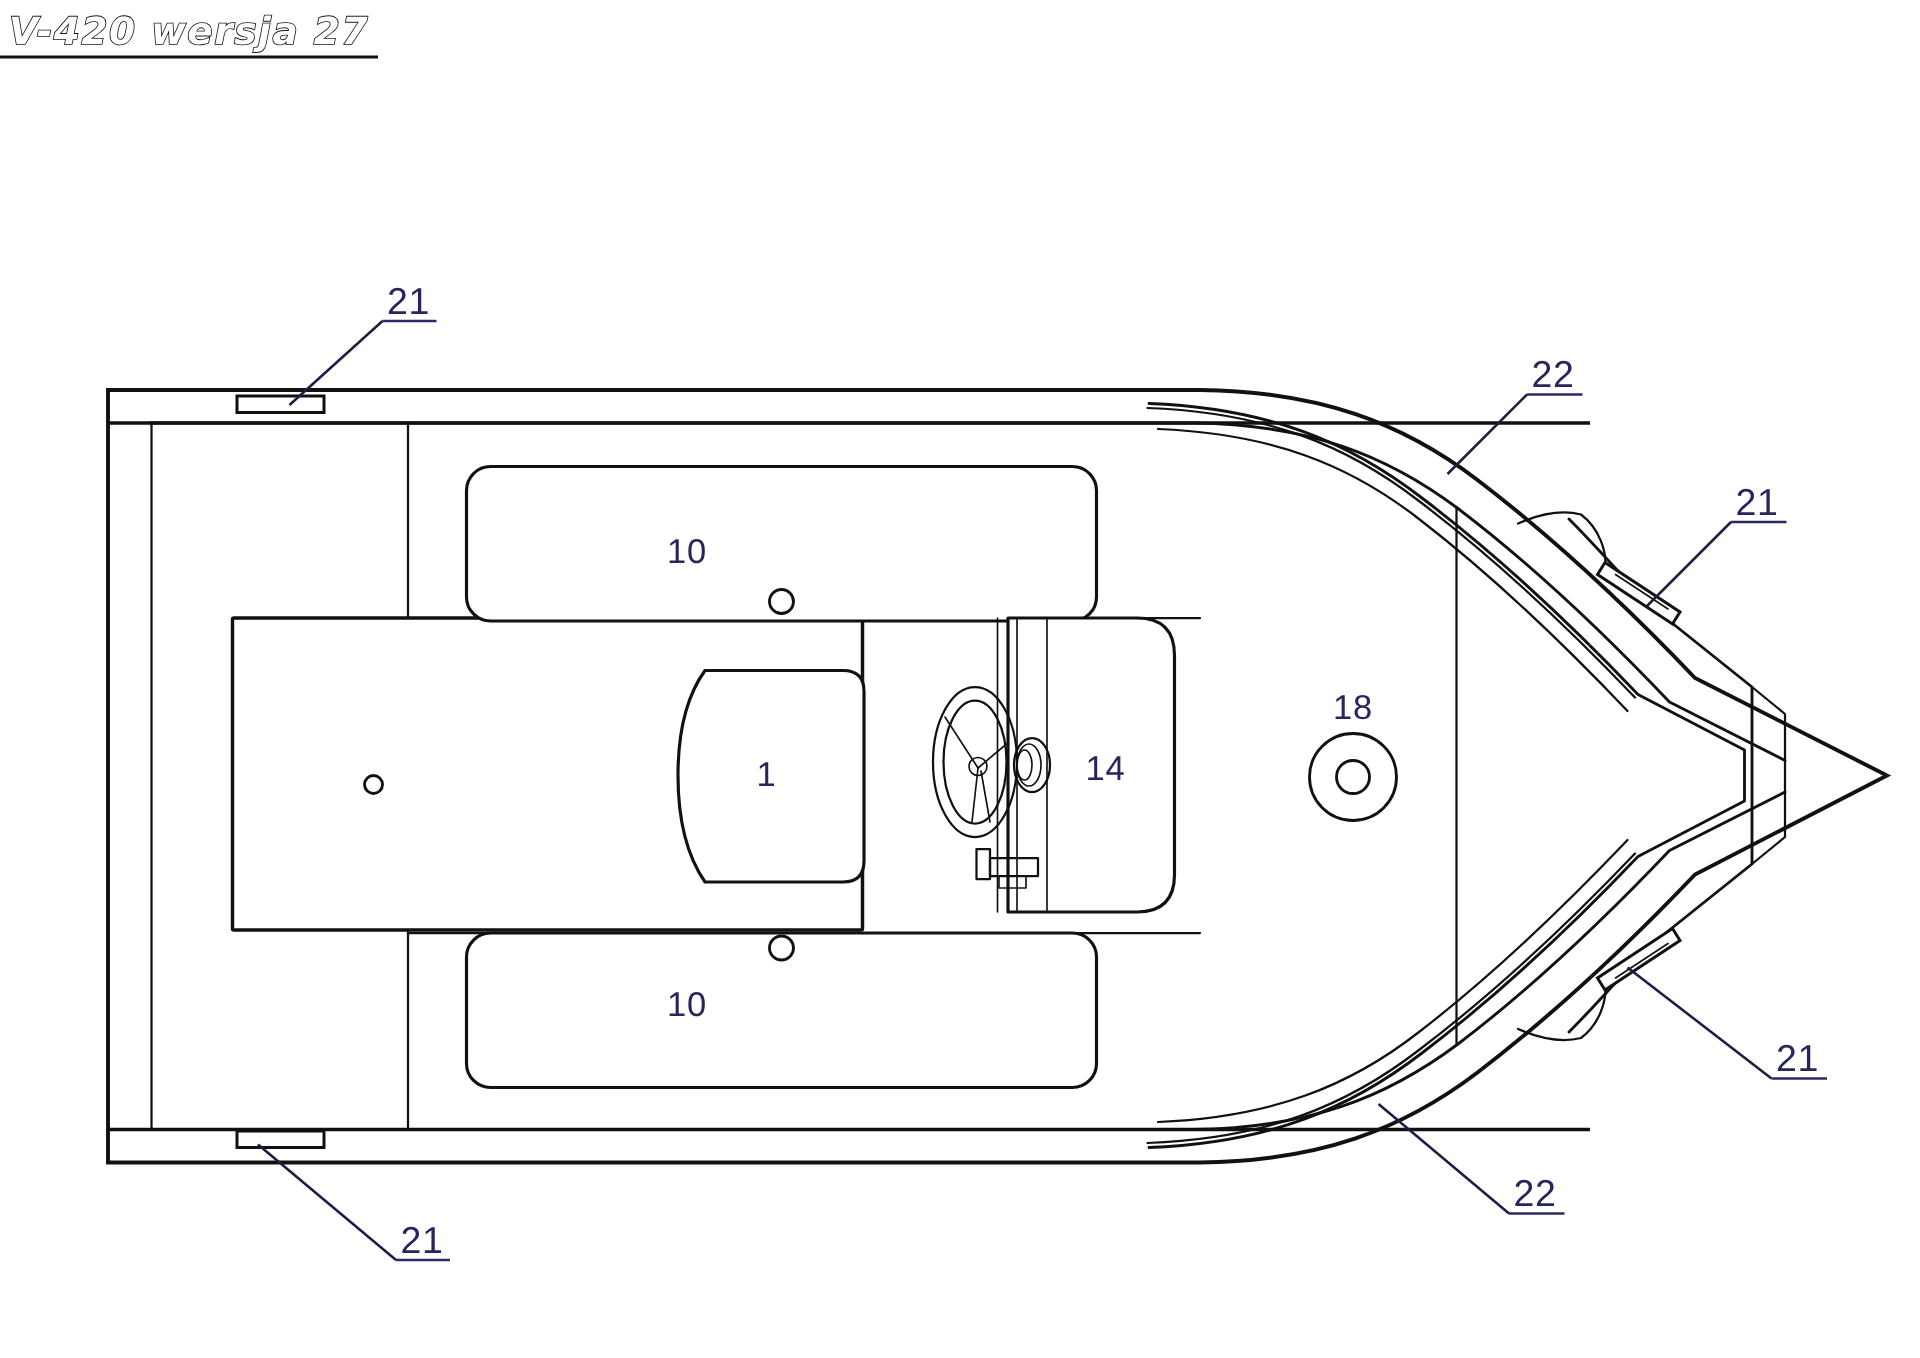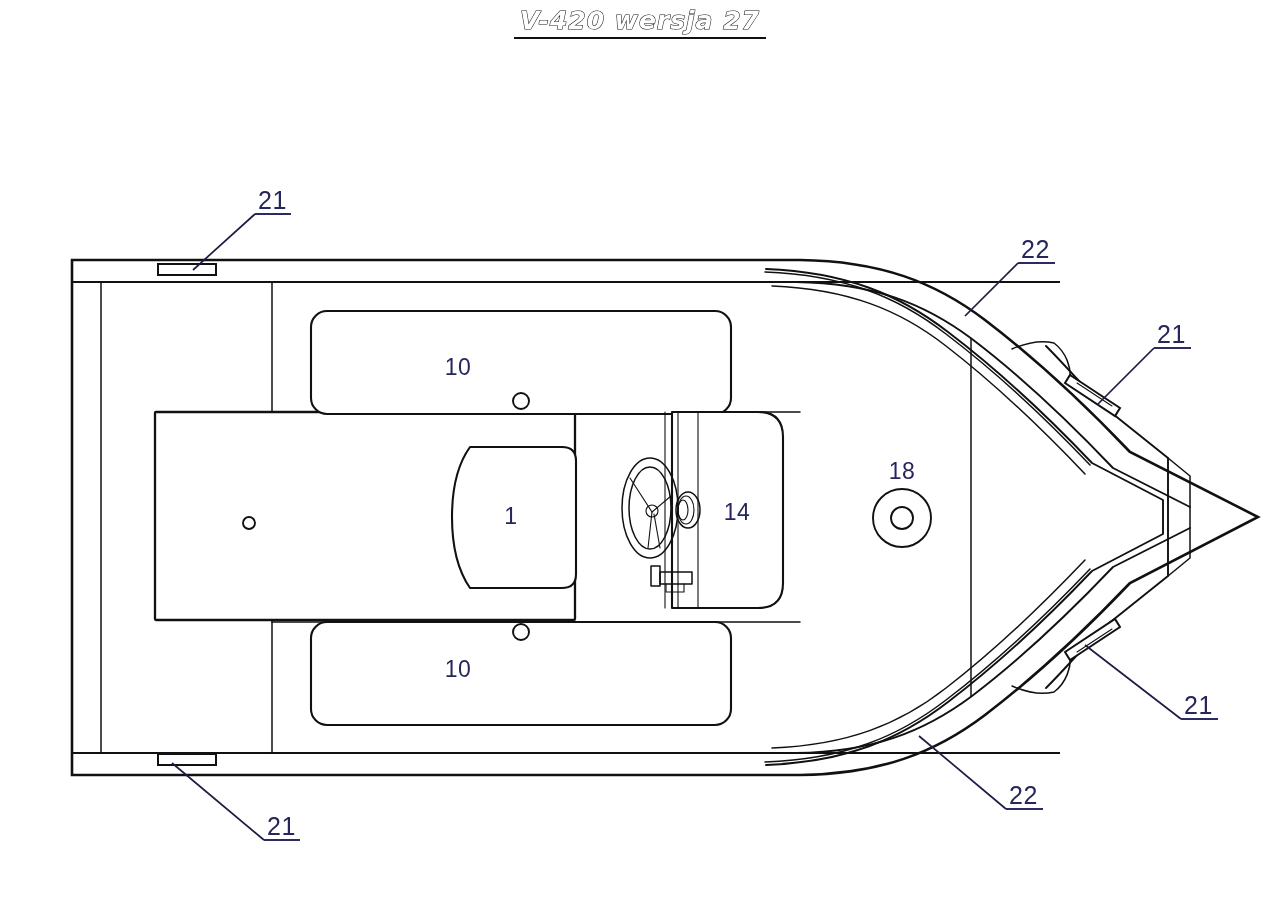--- a/index.html
+++ b/index.html
@@ -111,21 +111,21 @@
     font-size: 23px;
     font-weight: 400;
     letter-spacing: 0.5px;
   }
   
   #title-block {
     position: absolute;
     left: 0;
     top: 6px;
     width: 1280px;
-    text-align: center;
+    text-align: left;
   }
   #title-text {
     display: inline-block;
     font-family: "DejaVu Sans", sans-serif;
     font-size: 25px;
     font-weight: bold;
     font-style: italic;
     letter-spacing: 1px;
     color: #ffffff;
     -webkit-text-stroke: 1.1px #111111;

